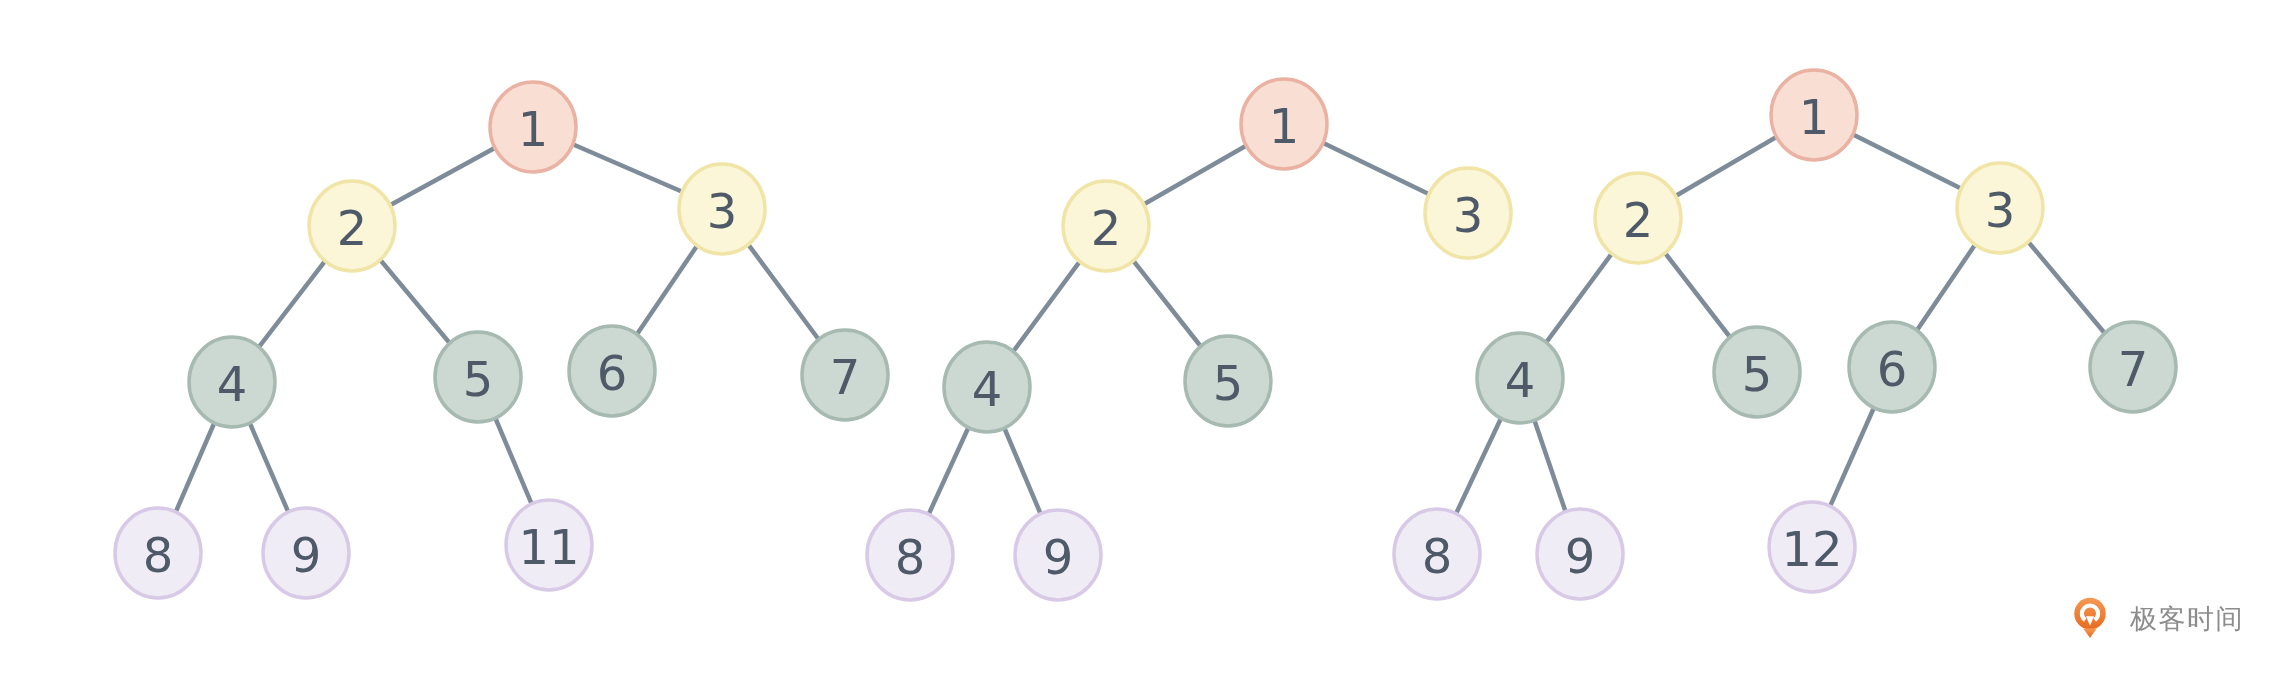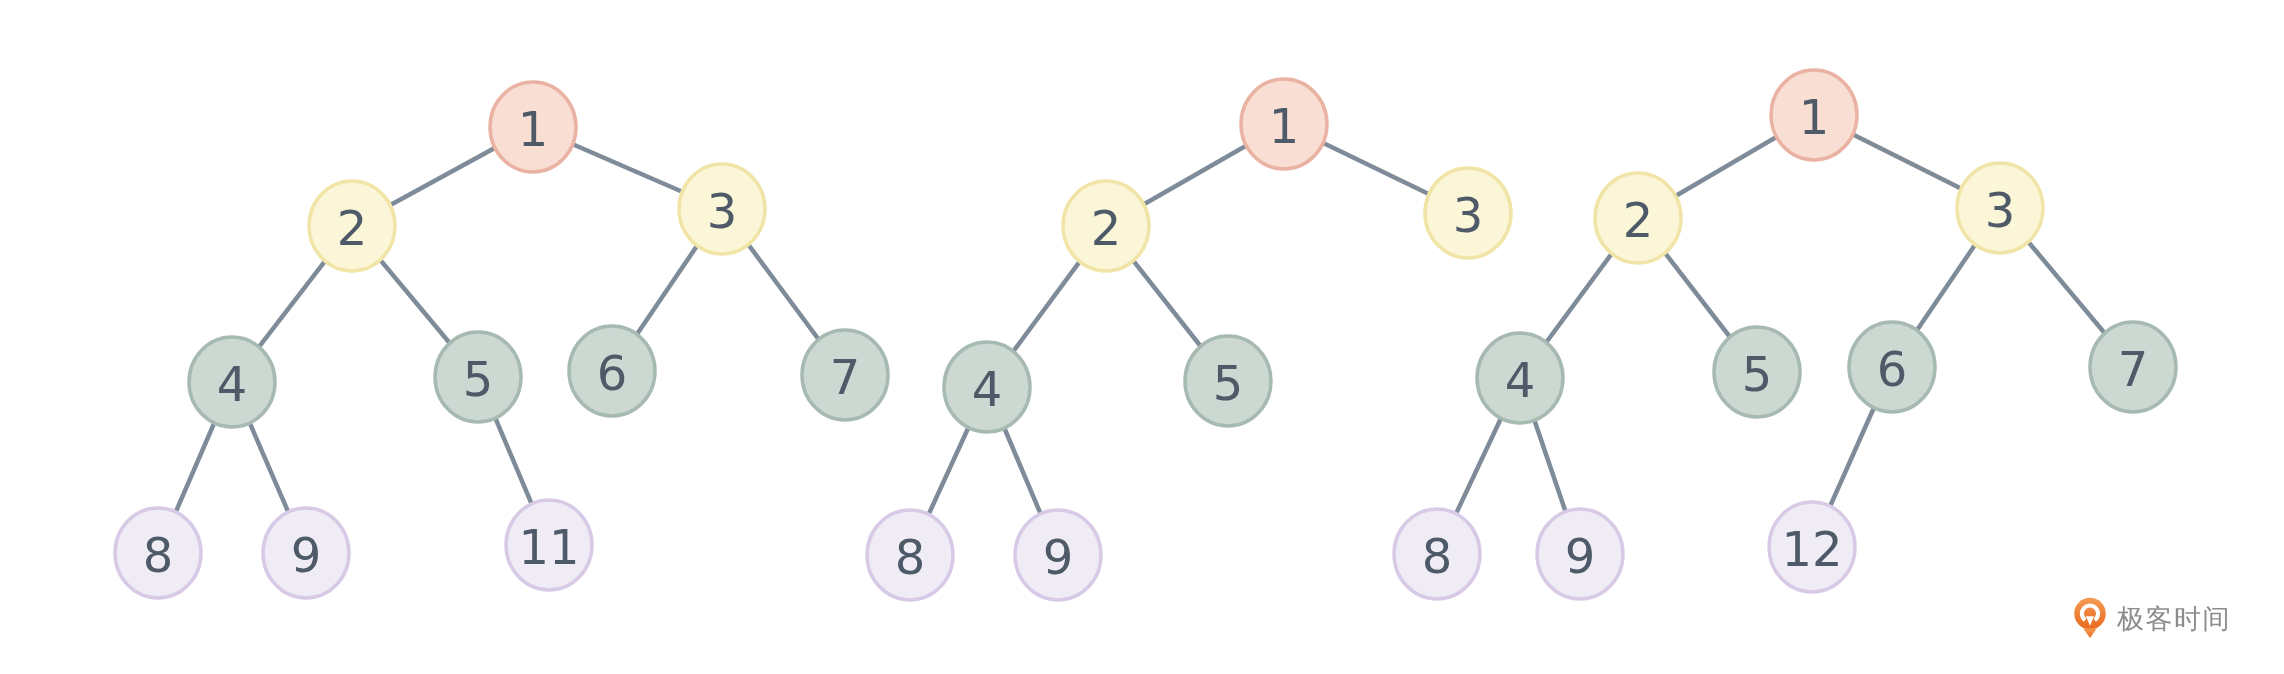--- a/index.html
+++ b/index.html
@@ -42,20 +42,21 @@
   #logo-icon-svg {
     width: 36px;
     height: 46px;
     display: block;
   }
   #logo-text {
     font-size: 27px;
     letter-spacing: 1.5px;
     font-weight: normal;
     white-space: nowrap;
+    margin-left: 13px;
   }
 </style>
 </head>
 <body style="background: rgb(255, 255, 255);">
 
 <div id="diagram-stage">
 
   <svg id="trees-svg" viewBox="0 0 2284 674" xmlns="http://www.w3.org/2000/svg">
       <g>
         <line x1="533" y1="127" x2="352" y2="226" class="tree-edge" stroke="#7e8b99" stroke-width="4.5"></line>

